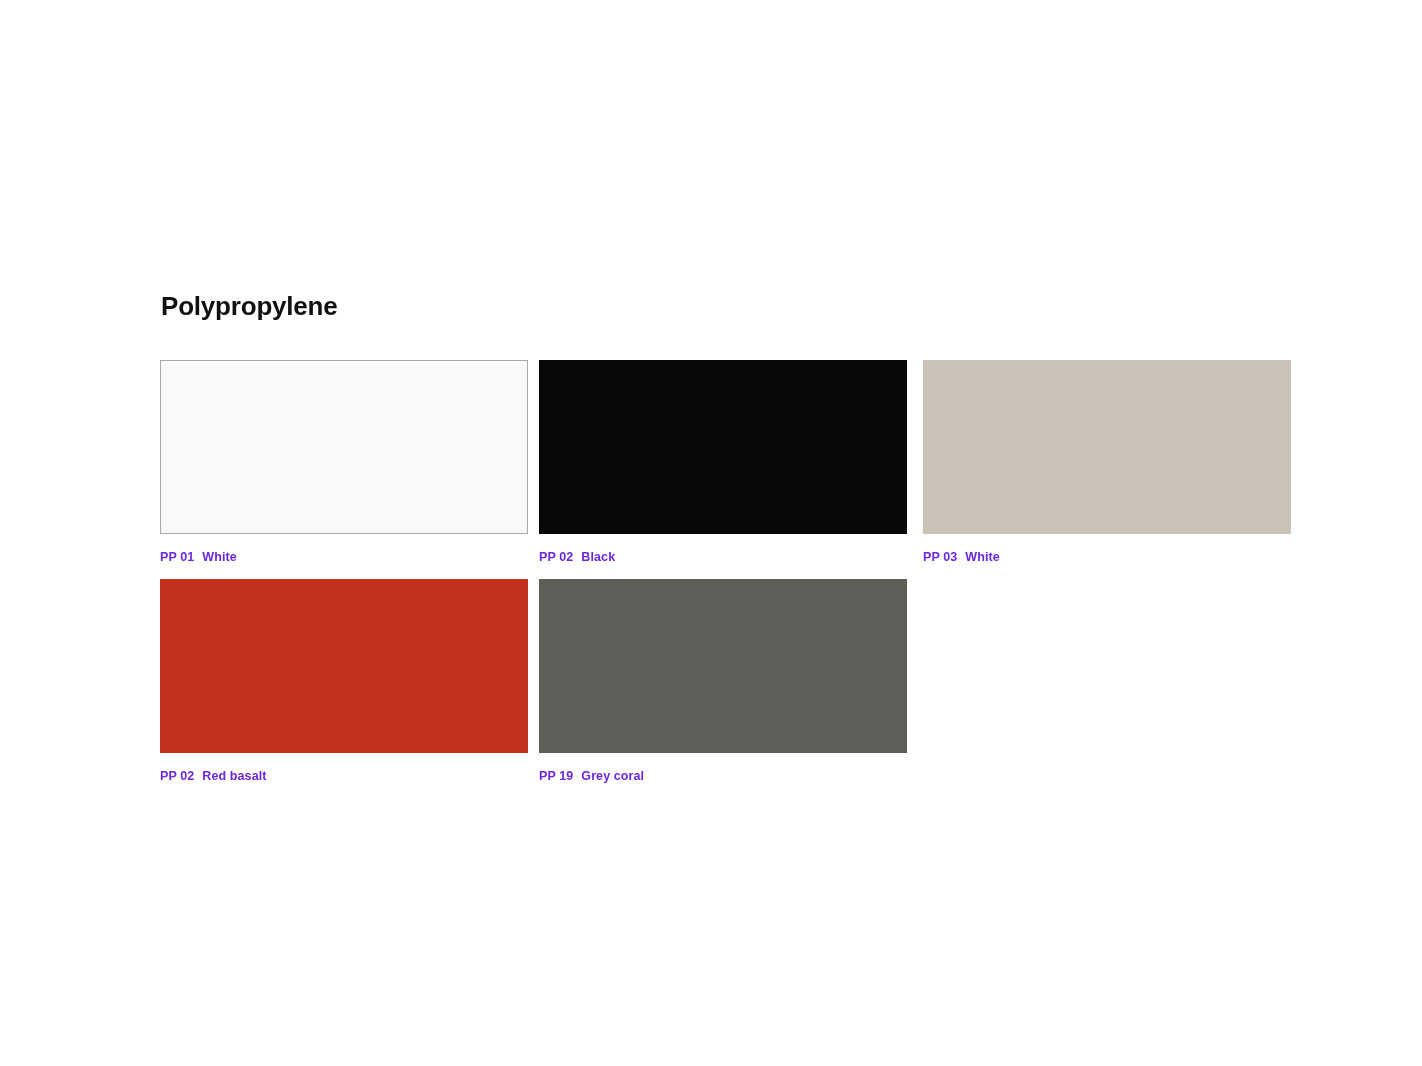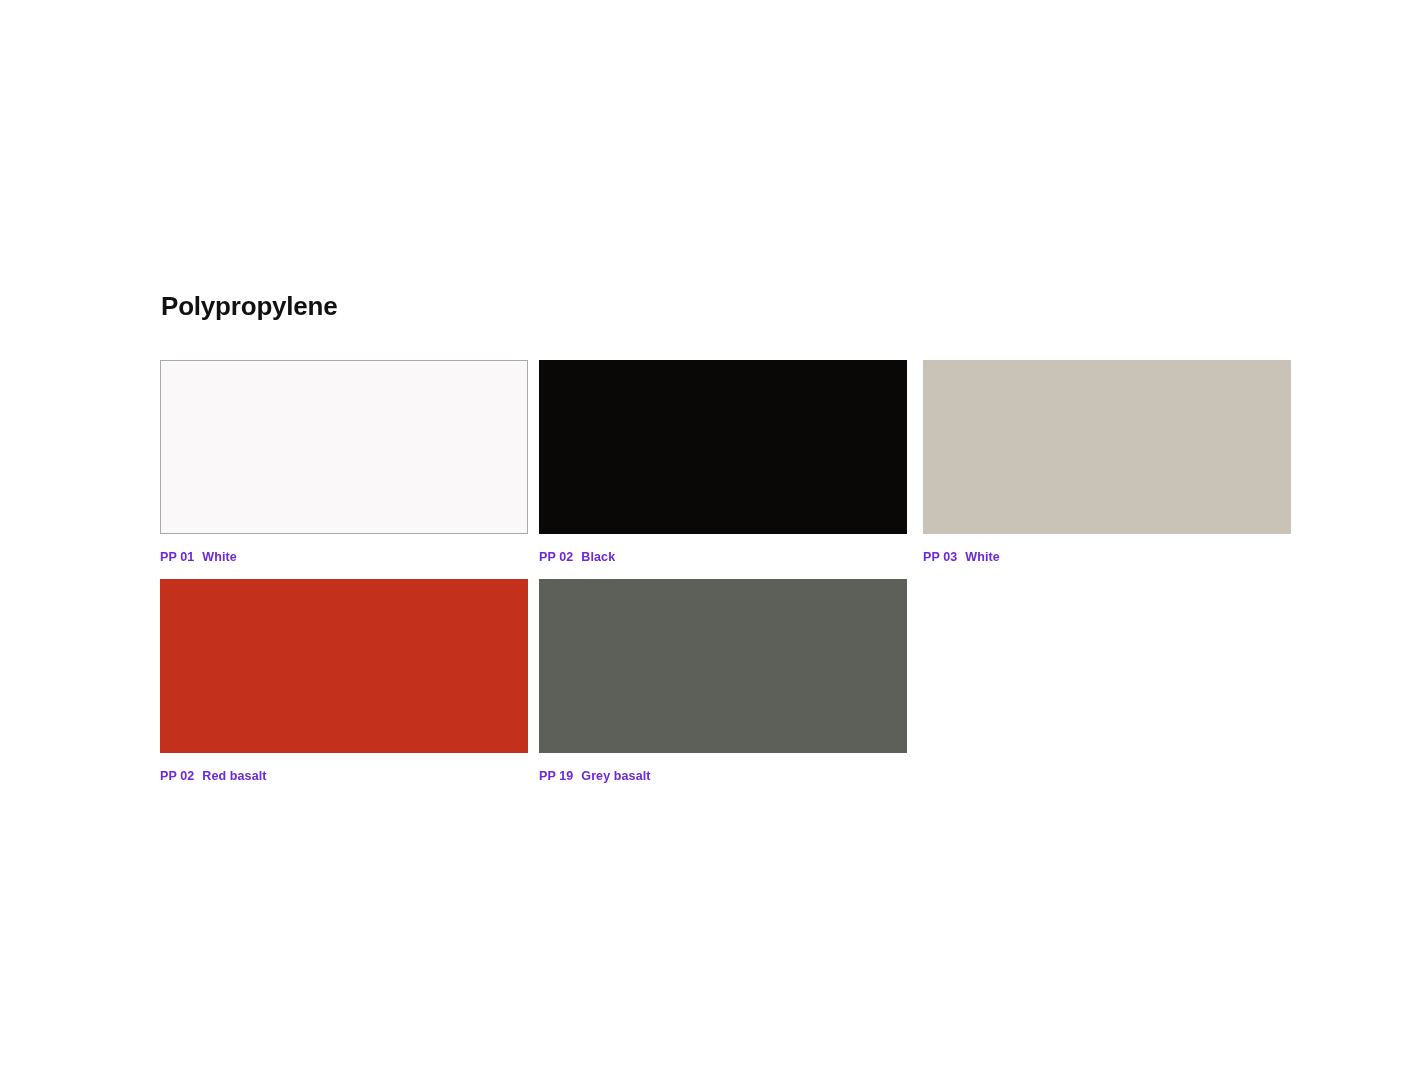--- a/index.html
+++ b/index.html
@@ -129,21 +129,21 @@
       <div class="swatch-cell col-1">
         <div class="swatch-chip" style="background-color: rgb(195, 48, 28);"></div>
         <div class="swatch-caption">
           <span class="swatch-code">PP 02</span><span class="swatch-name">Red basalt</span>
         </div>
       </div>
 
       <div class="swatch-cell col-2">
         <div class="swatch-chip" style="background-color: rgb(93, 95, 89);"></div>
         <div class="swatch-caption">
-          <span class="swatch-code">PP 19</span><span class="swatch-name">Grey basalt</span>
+          <span class="swatch-code">PP 19</span><span class="swatch-name">Grey coral</span>
         </div>
       </div>
 
     </div>
 
   </div>
 
 </div>
 
 </body></html>

